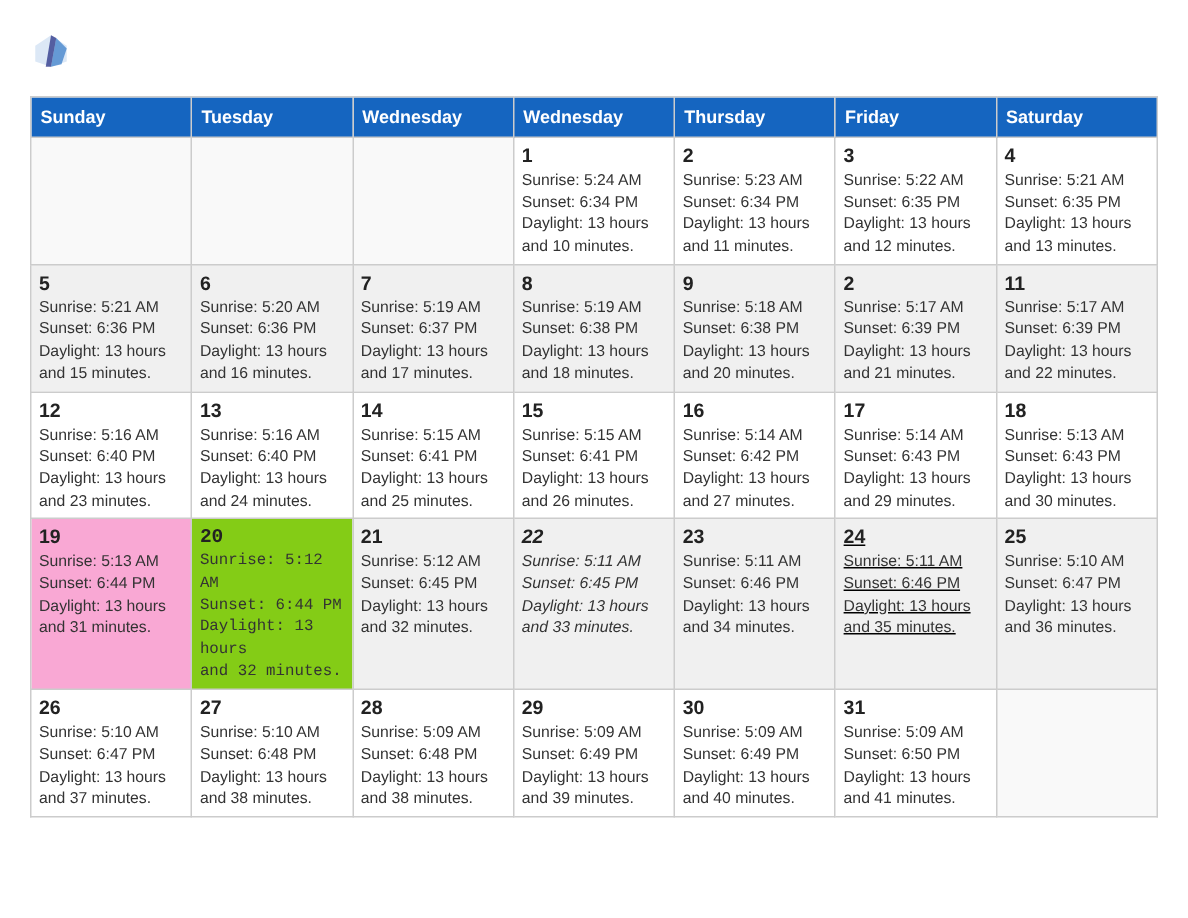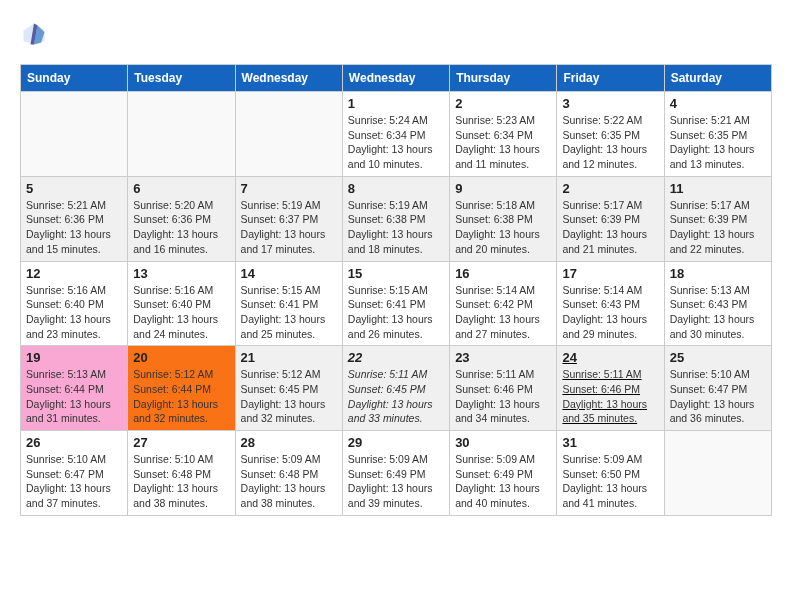--- a/index.html
+++ b/index.html
@@ -257,21 +257,21 @@
         </td>
       </tr>
       <tr>
         <td style="background: #f9a8d4;">
           <span class="day-num">19</span>
           <div class="day-info" style="white-space: pre-line;">Sunrise: 5:13 AM
 Sunset: 6:44 PM
 Daylight: 13 hours
 and 31 minutes.</div>
         </td>
-        <td style="background: #f97316;">
+        <td style="background: #84cc16; font-family: Liberation Mono, monospace;">
           <span class="day-num">20</span>
           <div class="day-info" style="white-space: pre-line;">Sunrise: 5:12 AM
 Sunset: 6:44 PM
 Daylight: 13 hours
 and 32 minutes.</div>
         </td>
         <td style="background: rgb(240, 240, 240);">
           <span class="day-num">21</span>
           <div class="day-info" style="white-space: pre-line;">Sunrise: 5:12 AM
 Sunset: 6:45 PM

